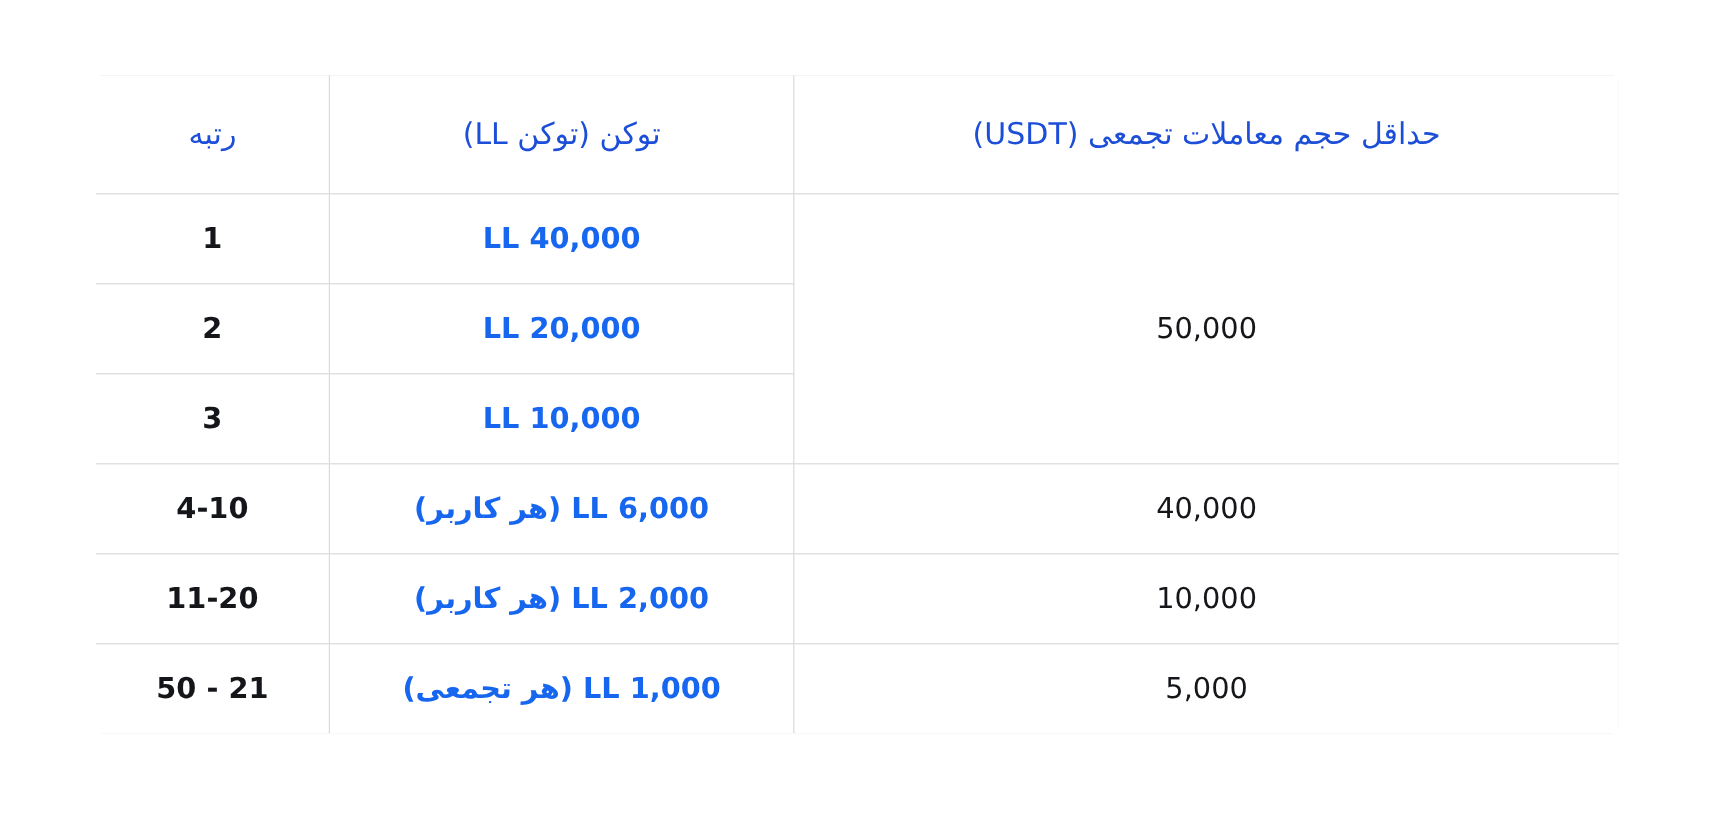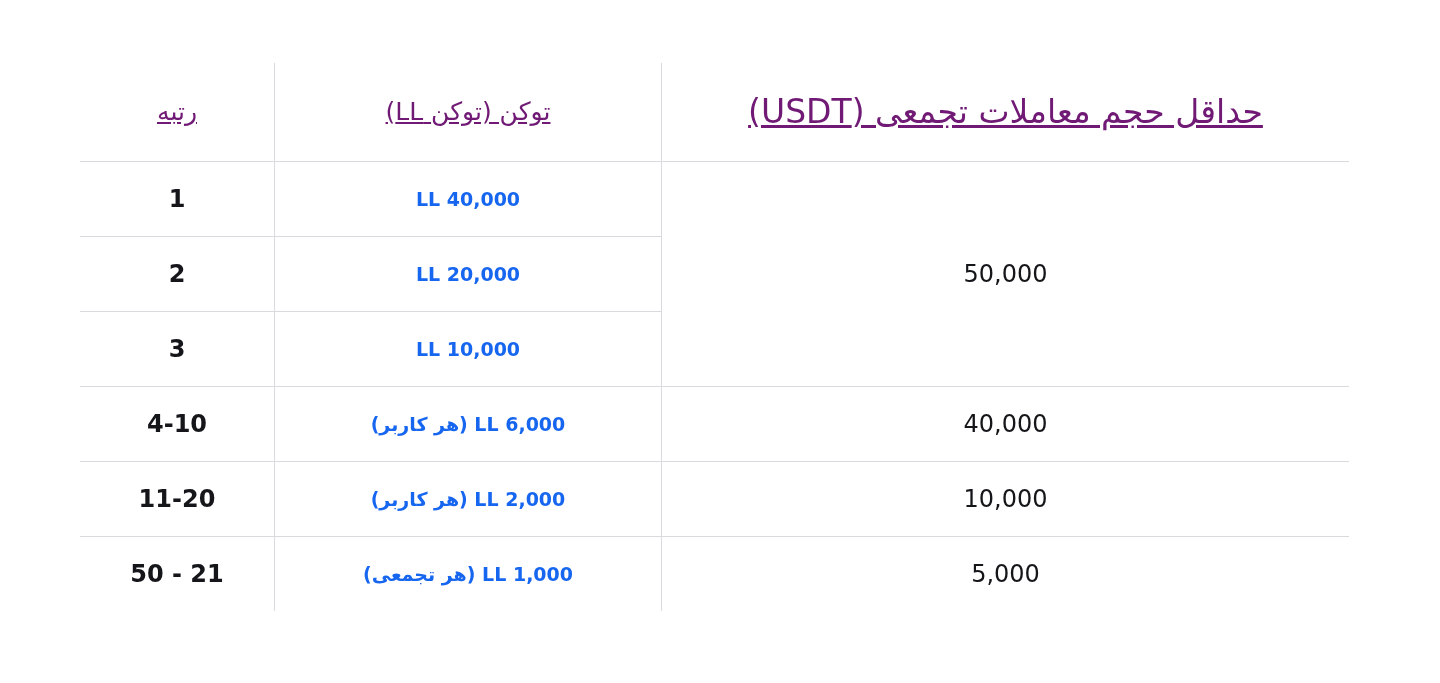--- a/index.html
+++ b/index.html
@@ -42,37 +42,36 @@
     padding: 0;
   }
   col.col-volume { width: 688px; }
   col.col-prize  { width: 387px; }
   col.col-rank   { width: 195px; }
 
   thead th {
     height: 98px;
     font-size: 25px;
     font-weight: 400;
-    color: #701a75;
+    color: #1d4ed8;
     line-height: 1.45;
     padding: 0 18px;
-    text-decoration: underline;
   }
   thead th.header-volume {
-    font-size: 33px;
+    font-size: 25px;
   }
   tbody td {
     height: 74px;
     font-size: 24px;
     font-weight: 700;
     color: #14161a;
   }
   td.prize-cell {
     color: #1766ef;
-    font-size: 19px;
+    font-size: 24px;
     font-weight: 700;
     white-space: nowrap;
   }
   td.rank-cell {
     font-size: 24px;
     font-weight: 700;
     color: #14161a;
   }
   td.volume-cell {
     font-size: 24px;

